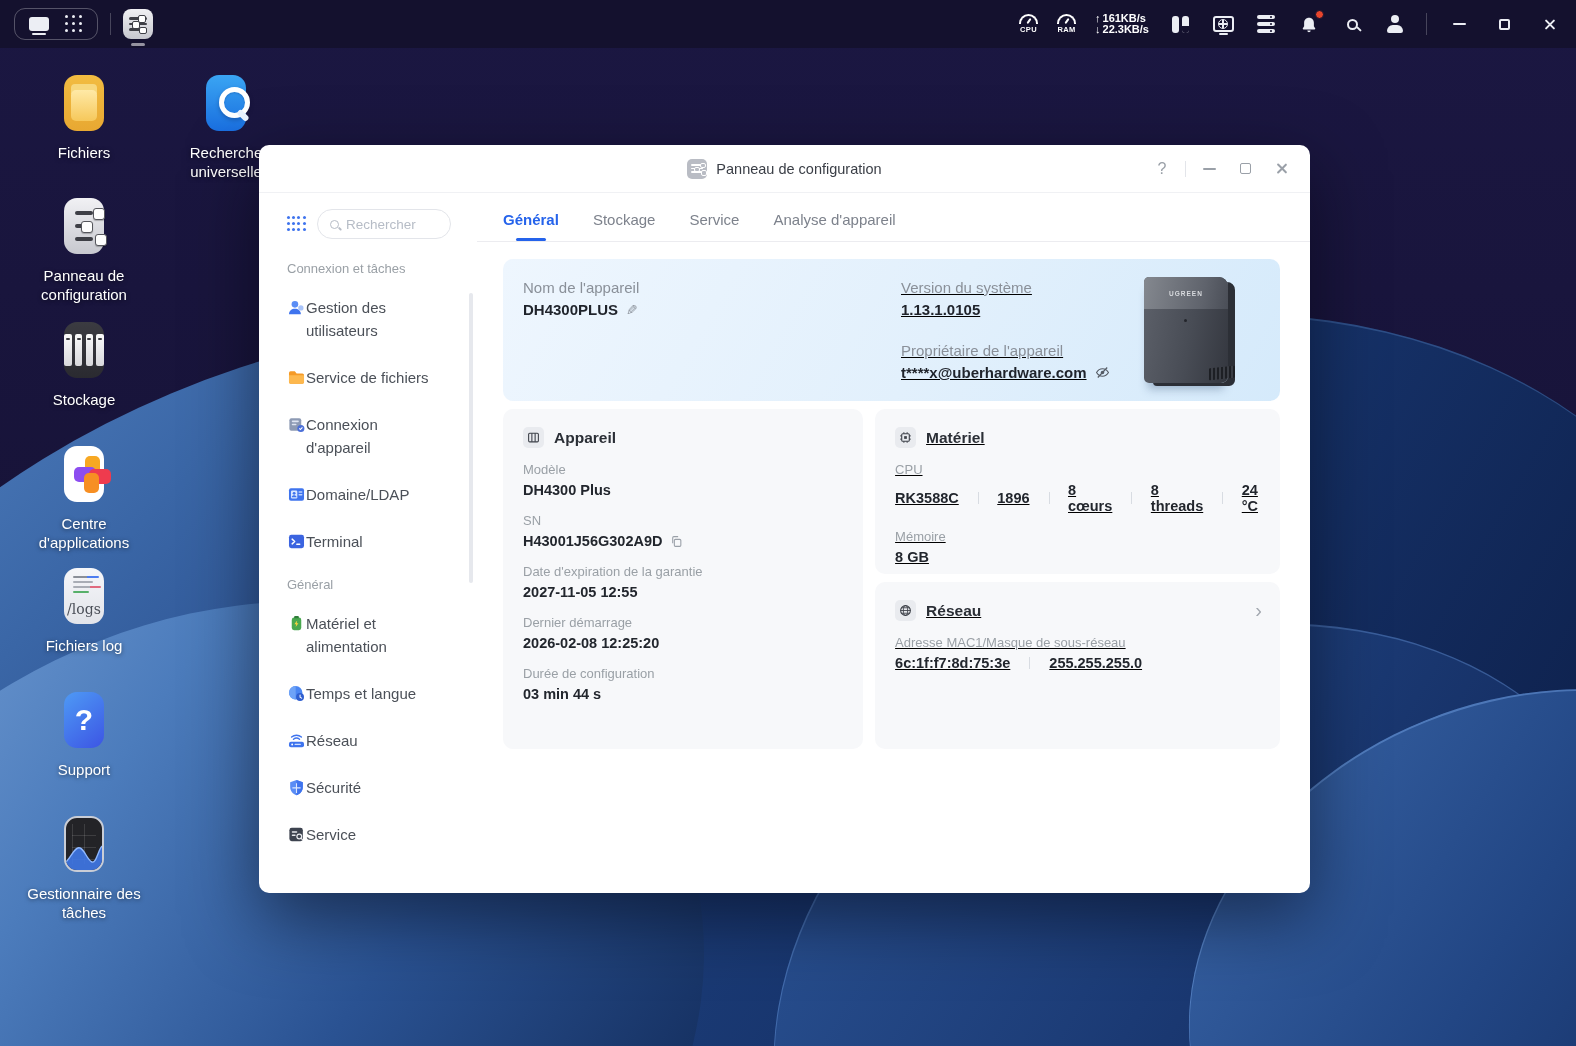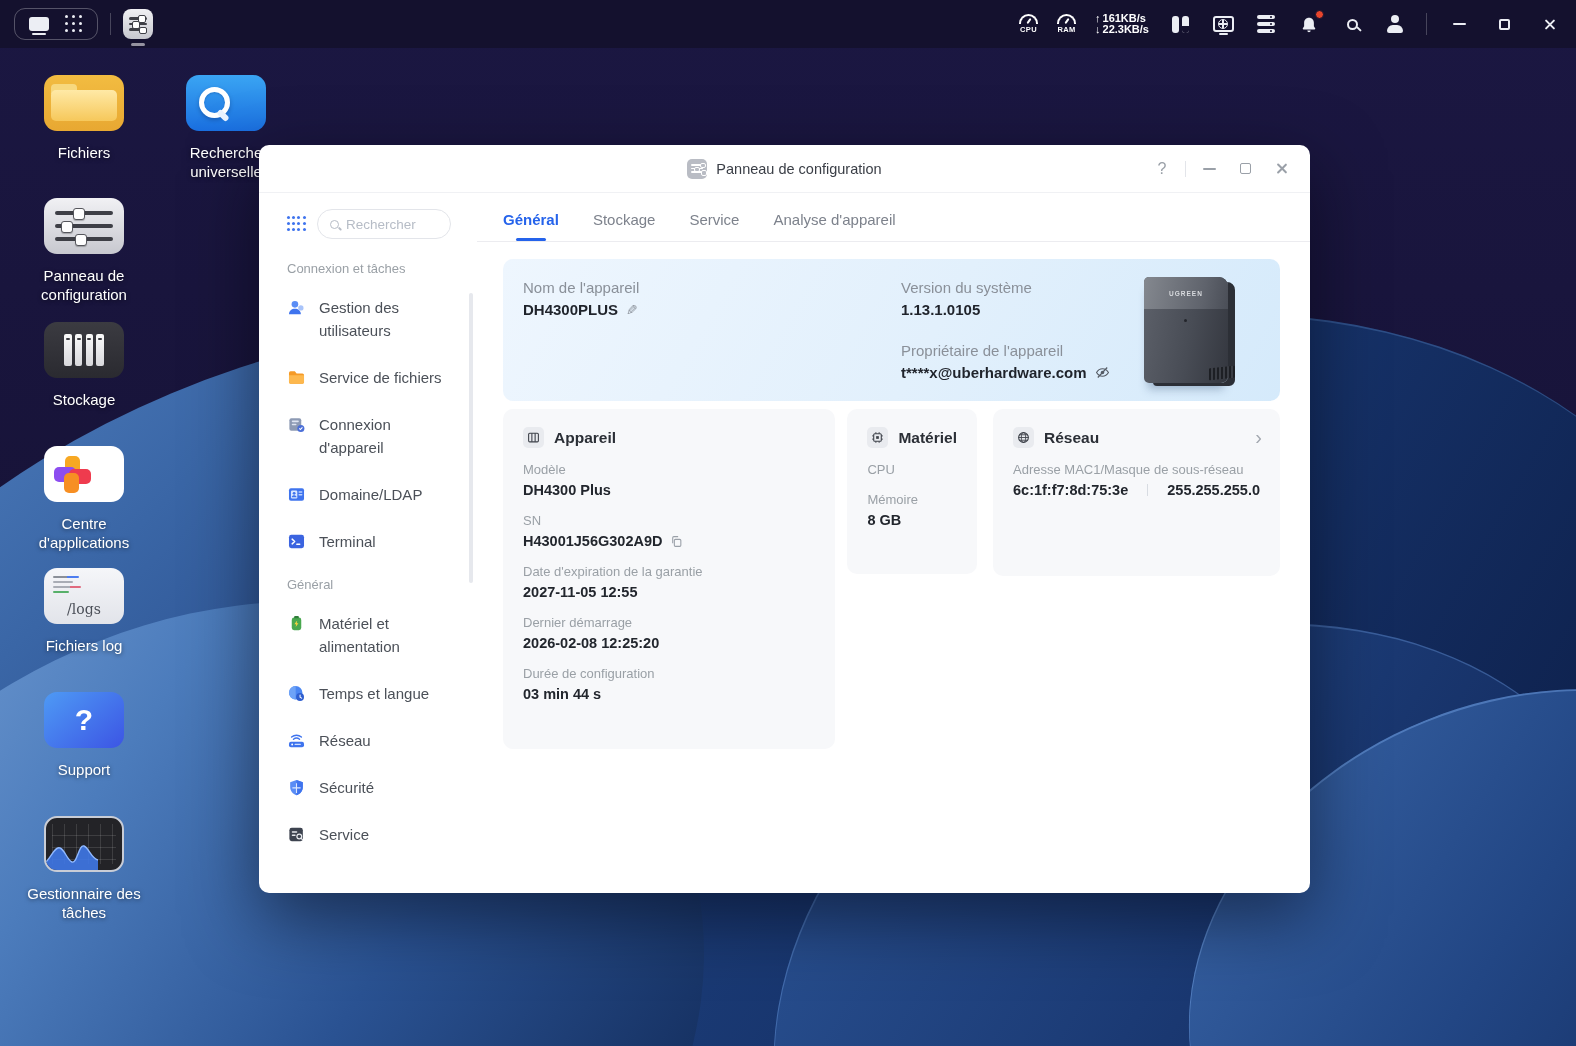--- a/index.html
+++ b/index.html
@@ -68,21 +68,21 @@
   .wc { width:26px; height:26px; display:flex; align-items:center; justify-content:center; }
   .wc .min-bar { width:13px; height:2px; background:#eceef4; border-radius:1px; }
   .wc .max-box { width:11px; height:11px; border:2px solid #eceef4; border-radius:2px; }
   .wc .close-x { position:relative; width:13px; height:13px; }
   .wc .close-x::before,.wc .close-x::after { content:""; position:absolute; left:6px; top:0; width:2px; height:13px; background:#eceef4; border-radius:1px; }
   .wc .close-x::before { transform:rotate(45deg); } .wc .close-x::after { transform:rotate(-45deg); }
 
   
   .desk-cell { position:absolute; width:130px; display:flex; flex-direction:column; align-items:center; gap:12px; z-index:10; cursor:default; }
   .desk-label { color:#fff; font-size:15px; text-align:center; line-height:19px; text-shadow:0 1px 4px rgba(0,0,0,.55); }
-  .tile { width:80px; height:56px; border-radius:13px; position:relative; flex-shrink:0; }
+  .tile { width:40px; height:56px; border-radius:13px; position:relative; flex-shrink:0; }
   .tile-folder { background:linear-gradient(180deg,#f2bc41,#e8a832); }
   .tile-folder::before { content:""; position:absolute; left:7px; top:9px; width:26px; height:10px; background:#f7d87e; border-radius:4px 4px 0 0; }
   .tile-folder::after { content:""; position:absolute; left:7px; right:7px; top:15px; bottom:10px; background:linear-gradient(180deg,#ffe9a6,#f6c85b); border-radius:5px; }
   .tile-search { background:linear-gradient(180deg,#3aa5f3,#1a6fe0); }
   .tile-search::before { content:""; position:absolute; left:13px; top:12px; width:21px; height:21px; border:5.5px solid #fff; border-radius:50%; box-shadow:0 2px 4px rgba(0,0,40,.25), inset 0 1px 2px rgba(0,0,60,.2); }
   .tile-search::after { content:""; position:absolute; left:34px; top:34px; width:6px; height:13px; background:#eaf3ff; border-radius:3px; transform:rotate(-45deg); }
   .tile-cpanel { background:linear-gradient(180deg,#f1f1f4,#c7c8cf); }
   .tile-cpanel .sliders { position:absolute; inset:13px 11px; display:flex; flex-direction:column; justify-content:space-between; }
   .tile-cpanel .sliders i { height:4px; background:#3e3f46; border-radius:2px; position:relative; }
   .tile-cpanel .sliders i::after { content:""; position:absolute; top:-3px; width:10px; height:10px; background:#fefefe; border:1px solid #55565c; border-radius:3px; box-shadow:0 1px 1px rgba(0,0,0,.25); }
@@ -140,53 +140,53 @@
   .sb-top { display:flex; align-items:center; gap:12px; margin-bottom:14px; }
   .sb-grid { width:18px; height:16px; display:grid; grid-template-columns:repeat(4,1fr); gap:2.2px; }
   .sb-grid i { width:3px; height:3px; border-radius:50%; background:#3f74ee; }
   .sb-search { flex:0 0 auto; width:134px; height:30px; border:1px solid #e3e5ea; border-radius:16px; display:flex; align-items:center; gap:7px; padding:0 12px; color:#b6bcc6; }
   .sb-search .mag { width:9px; height:9px; border:1.6px solid #b6bcc6; border-radius:50%; position:relative; flex-shrink:0; }
   .sb-search .mag::after { content:""; position:absolute; width:1.6px; height:4px; background:#b6bcc6; border-radius:1px; transform:rotate(-45deg); right:-2.4px; bottom:-3px; }
   .sb-search input { border:none; outline:none; width:90px; font-size:13.5px; color:#4b5058; font-family:"Liberation Sans",sans-serif; background:transparent; }
   .sb-search input::placeholder { color:#b6bcc6; }
   .sb-scroll { position:absolute; right:4px; top:100px; width:4px; height:290px; border-radius:2px; background:#e6e8ed; }
   .sb-section-label { font-size:13px; color:#9aa0a6; margin:22px 0 20px; }
-  .sb-item { display:flex; align-items:flex-start; gap:13px; margin-bottom:24px; cursor:pointer; }
+  .sb-item { display:flex; align-items:flex-start; margin-bottom:24px; cursor:pointer; }
   .sb-item .sb-ico { width:19px; height:19px; flex-shrink:0; margin-top:2px; }
   .sb-item .sb-label { font-size:15px; color:#4b5058; font-weight:500; line-height:23px; width:140px; }
   .sb-ico svg { display:block; }
 
   
   .main { flex:1; display:flex; flex-direction:column; min-width:0; }
   .tabs { display:flex; gap:34px; padding:18px 0 0 26px; border-bottom:1px solid #ececf0; }
   .tab { font-size:15px; color:#7d828c; padding-bottom:13px; position:relative; cursor:pointer; }
   .tab.active { color:#2563eb; font-weight:bold; }
   .tab.active::after { content:""; position:absolute; left:50%; transform:translateX(-50%); bottom:0; width:30px; height:3px; border-radius:2px; background:#2563eb; }
   .content { flex:1; padding:17px 30px 0 26px; overflow:hidden; }
 
   .summary-card { height:142px; border-radius:10px; background:linear-gradient(120deg,#eef6fe 0%,#e2f0fc 55%,#d5eafb 100%); display:flex; padding:20px 18px 20px 20px; position:relative; }
   .sum-col { display:flex; flex-direction:column; justify-content:space-between; }
   .sum-col.c1 { width:378px; }
-  .sum-col.c2 { flex:1; }
+  .sum-col.c2 { flex:1;text-decoration:underline; }
   .kv .k { font-size:15px; color:#8a9099; margin-bottom:5px; }
   .kv .v { font-size:15px; color:#1f232b; font-weight:bold; display:flex; align-items:center; gap:8px; }
   .edit-glyph { color:#8a9099; font-size:14px; font-weight:normal; cursor:pointer; transform:scaleX(-1); display:inline-block; }
   .eye-ico { cursor:pointer; display:inline-flex; }
 
   .nas-img { width:118px; height:130px; position:absolute; right:28px; top:6px; }
   .nas-body { position:absolute; left:10px; top:12px; width:84px; height:106px; border-radius:5px 9px 7px 5px; background:linear-gradient(100deg,#5d616a 0%,#484c55 55%,#34373f 100%); box-shadow:8px 4px 0 -1px #2c2f36, 0 10px 10px -4px rgba(40,70,110,.35); }
   .nas-top { position:absolute; left:0; right:0; top:0; height:32px; border-radius:5px 9px 0 0; background:linear-gradient(100deg,#84888f,#5f636c 70%,#4a4e57); display:flex; align-items:center; justify-content:center; }
   .nas-brand { color:#d8dade; font-size:6.5px; letter-spacing:1px; font-weight:bold; }
   .nas-vents { position:absolute; right:-7px; bottom:4px; width:26px; height:12px; background:repeating-linear-gradient(90deg,#1d1f24 0 2px,#3a3d44 2px 4px); border-radius:1px; transform:skewY(-6deg); }
   .nas-dot { position:absolute; left:40px; top:42px; width:3px; height:3px; border-radius:50%; background:#23252b; }
 
   .cards-row { display:flex; gap:12px; margin-top:8px; }
   .card { background:#f7f8fa; border-radius:10px; padding:18px 20px; }
   .card-device { width:364px; height:340px; }
-  .col-right { flex:1; display:flex; gap:16px; }
+  .col-right { flex:1; display:flex; flex-direction:column; gap:8px;text-decoration:underline; }
   .card-hw { height:165px; }
   .card-net { height:167px; position:relative; }
   .card-head { display:flex; align-items:center; gap:10px; margin-bottom:14px; }
   .card-head .hico { width:21px; height:21px; border-radius:5px; background:#e9ebef; display:flex; align-items:center; justify-content:center; }
   .card-head .htitle { font-size:15.5px; color:#2b2f36; font-weight:bold; }
   .card-chevron { position:absolute; right:18px; top:20px; color:#a3a8b0; font-size:20px; line-height:16px; cursor:pointer; }
   .field { margin-bottom:15px; }
   .field .fl { font-size:13px; color:#9aa0a6; margin-bottom:5px; }
   .field .fv { font-size:14.5px; color:#22262d; font-weight:bold; display:flex; align-items:center; gap:8px; }
   .vals { display:flex; align-items:center; }
@@ -634,20 +634,31 @@
                     <svg width="13" height="13" viewBox="0 0 24 24">
                       <rect x="5" y="5" width="14" height="14" rx="2" fill="none" stroke="#3c4048" stroke-width="2"></rect>
                       <rect x="9.5" y="9.5" width="5" height="5" fill="#3c4048"></rect>
                       <path d="M9 2v3M15 2v3M9 19v3M15 19v3M2 9h3M2 15h3M19 9h3M19 15h3" stroke="#3c4048" stroke-width="1.6"></path>
                     </svg>
                   </span>
                 <span class="htitle">Matériel</span>
               </div>
               <div class="field">
                 <div class="fl">CPU</div>
+                <div class="fv vals">
+                  <span>RK3588C</span>
+                    <span class="vbar"></span>
+                  <span>1896</span>
+                    <span class="vbar"></span>
+                  <span>8 cœurs</span>
+                    <span class="vbar"></span>
+                  <span>8 threads</span>
+                    <span class="vbar"></span>
+                  <span>24 °C</span>
+                </div>
               </div>
               <div class="field">
                 <div class="fl">Mémoire</div>
                 <div class="fv">
                     <span>8 GB</span>
                   </div>
               </div>
             </div>
 
             <div class="card card-net">

